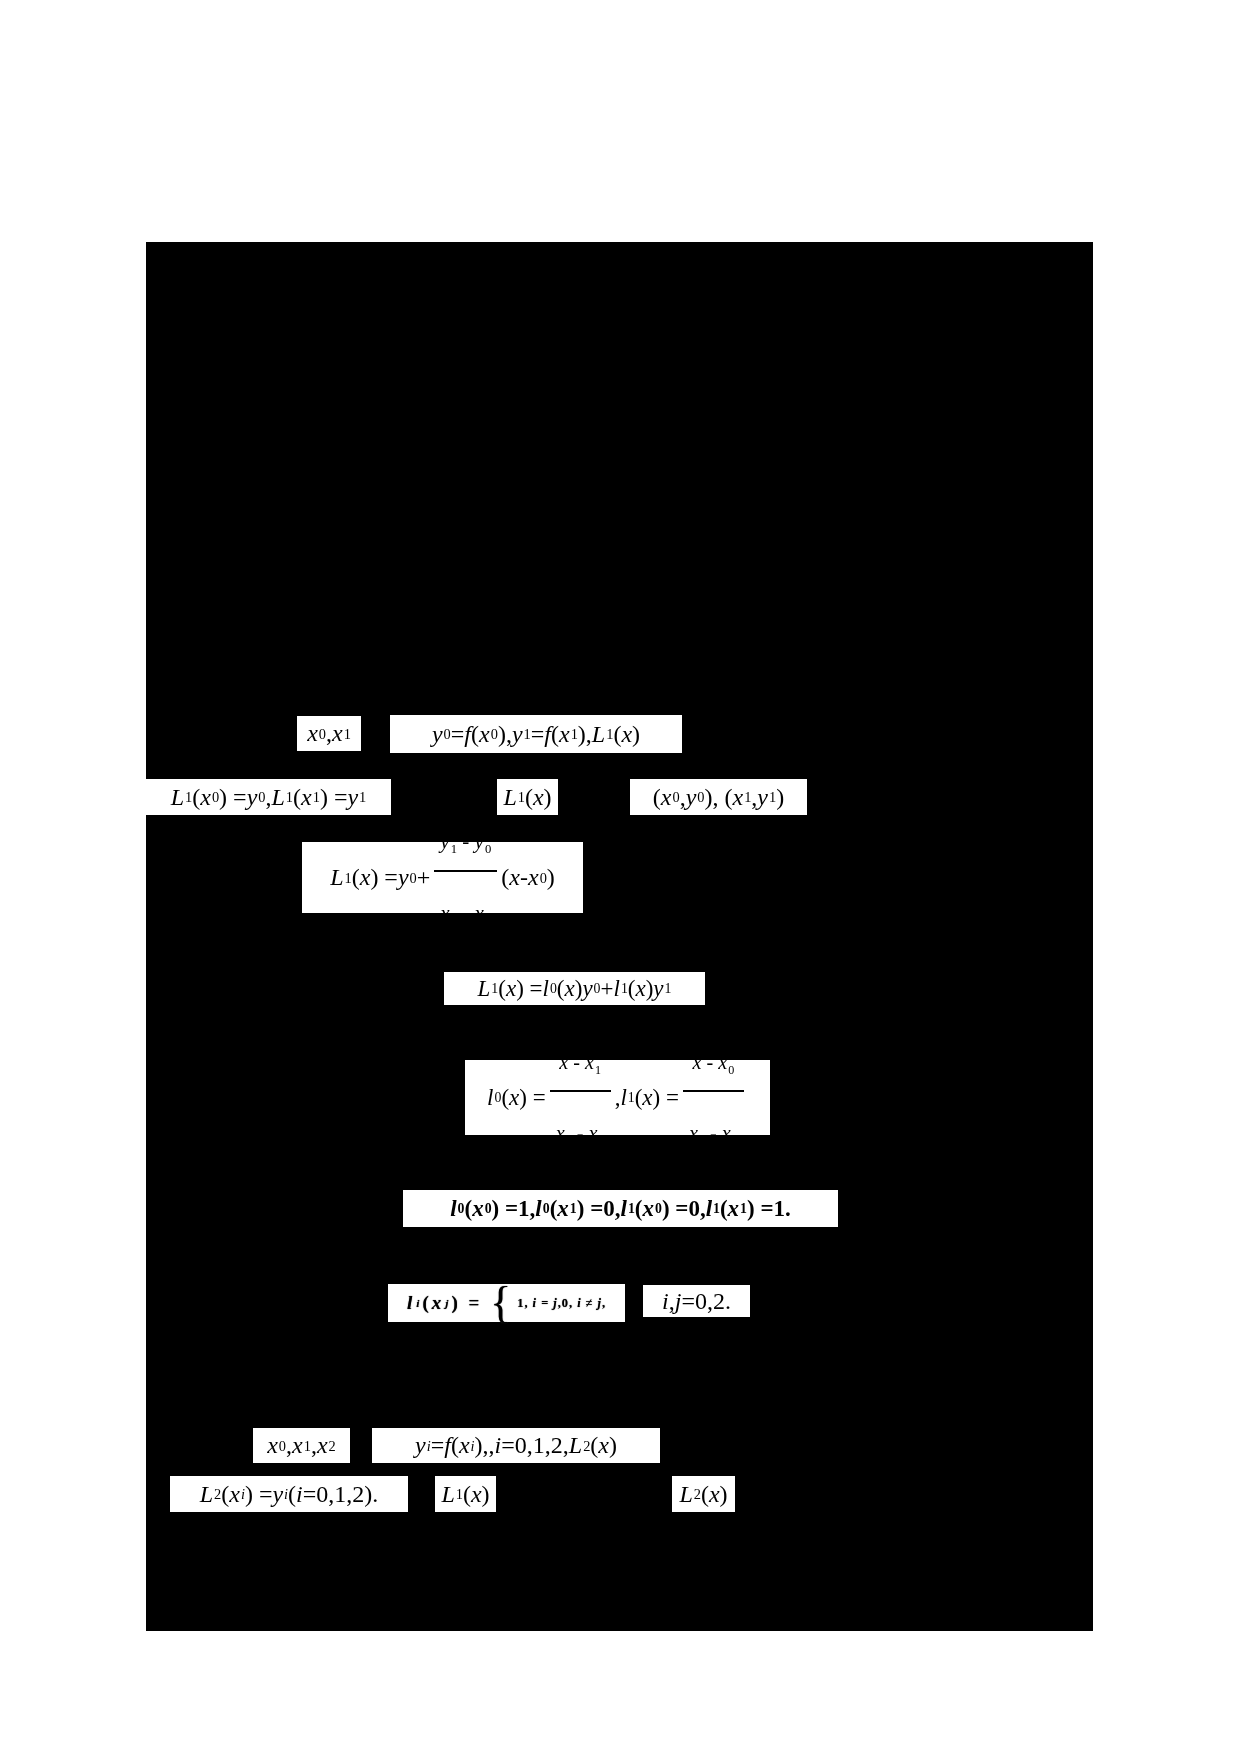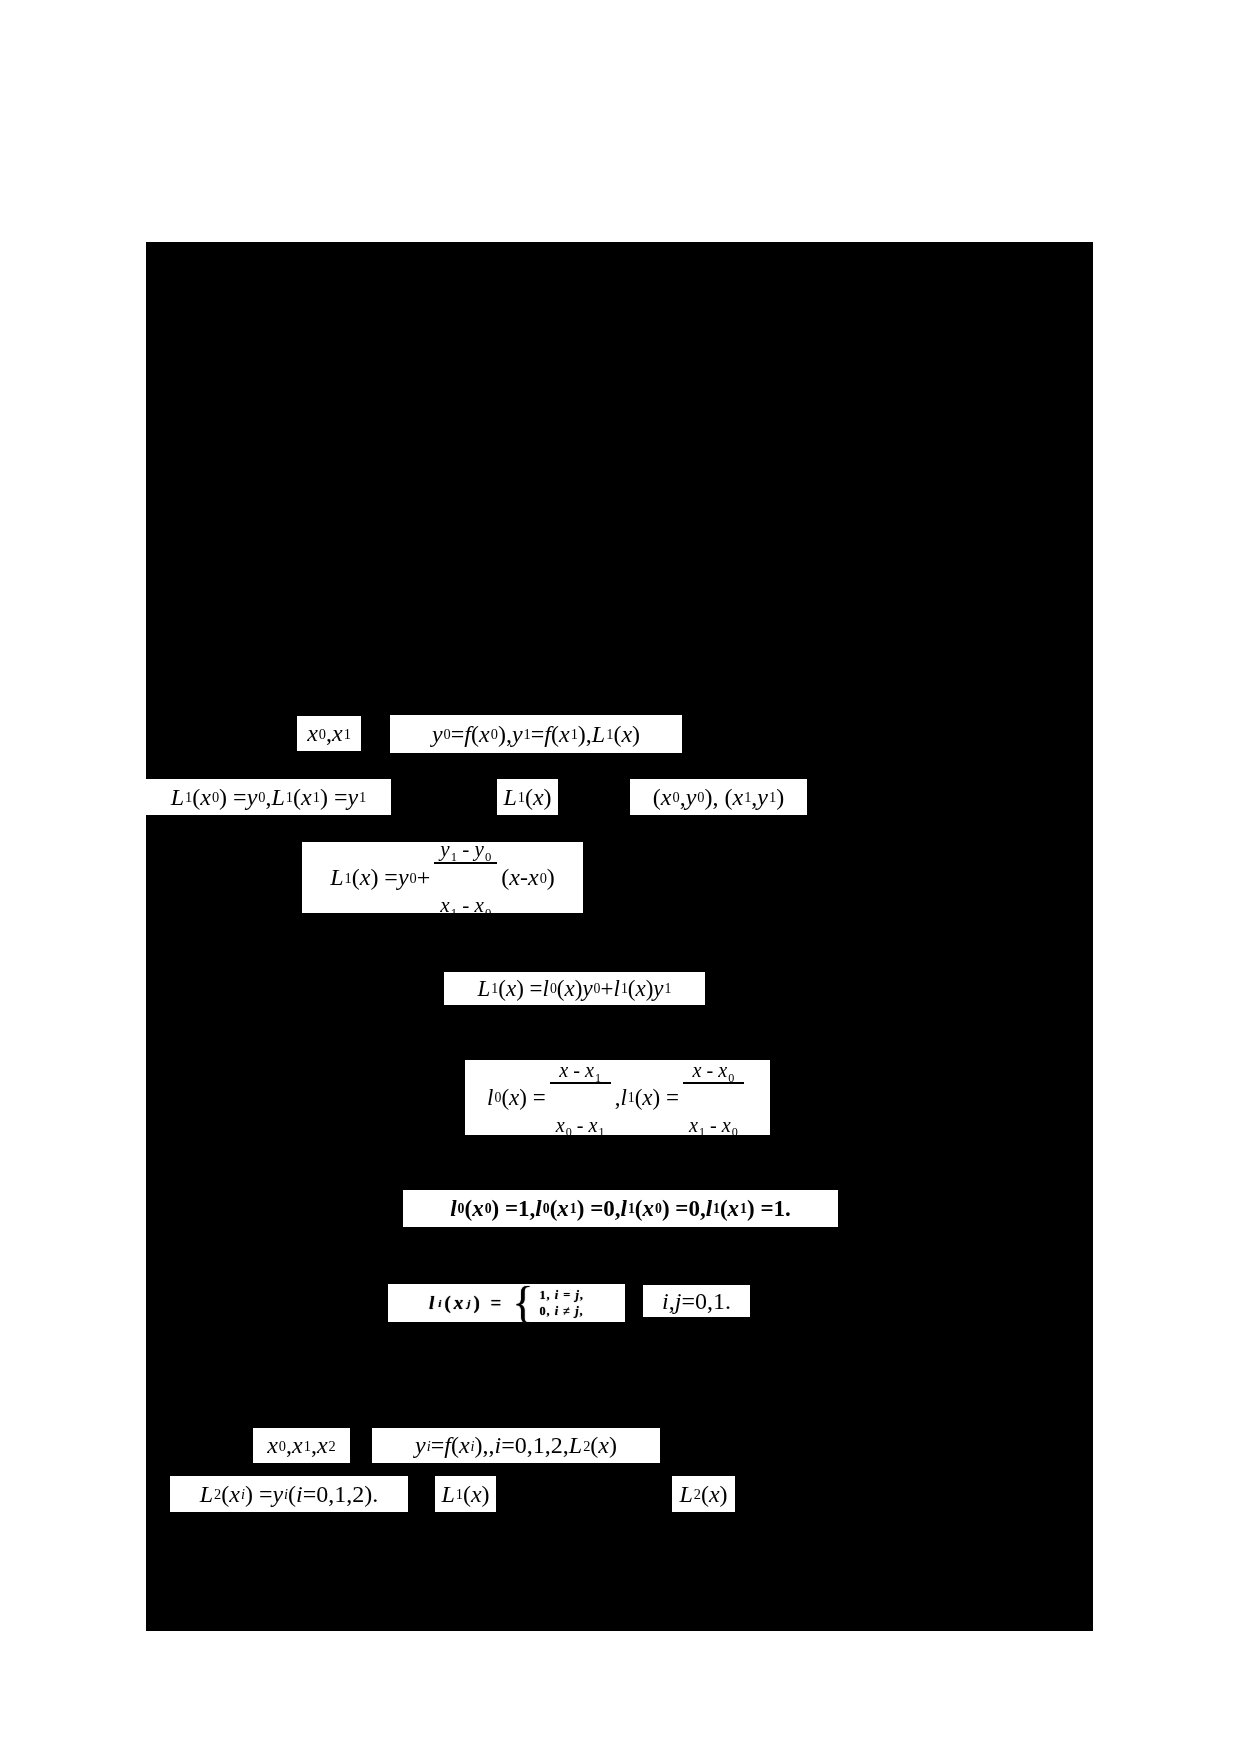--- a/index.html
+++ b/index.html
@@ -7,25 +7,25 @@
         font-family:"Liberation Serif", serif;color:#000;}
   .panel{position:absolute;left:146px;top:242px;width:947px;height:1389px;background:#000000;}
   .fbox{position:absolute;background:#ffffff;color:#000;display:flex;align-items:center;
         justify-content:center;white-space:nowrap;font-size:24px;}
   
   .mv{font-style:italic;}
   .mt{font-style:normal;}
   sub{font-size:0.6em;line-height:0;vertical-align:-0.4em;margin-left:1px;}
   .mfrac{display:inline-flex;flex-direction:column;text-align:center;vertical-align:middle;
          margin:0 4px;font-size:0.88em;}
-  .mnum{display:block;padding:0 6px 0;border-bottom:2px solid #000;line-height:1.1;}
+  .mnum{display:block;padding:0 6px 17px;border-bottom:2px solid #000;line-height:1.1;}
   .mden{display:block;padding:2px 6px 0;line-height:1.1;margin-top:28px;}
   .mcases{display:inline-flex;align-items:center;margin-left:2px;}
   .mbrace{font-size:2.3em;font-weight:400;line-height:0.9;margin:0 3px 0 6px;}
-  .mcol{display:inline-flex;flex-direction:column;font-size:0.65em;line-height:1.3;
+  .mcol{display:inline-flex;flex-direction:row;font-size:0.65em;line-height:1.3;
         letter-spacing:1px;text-align:left;}
   
   .b0 {left:151px;top:474px;width:64px;height:35px;}
   .b1 {left:244px;top:473px;width:292px;height:38px;}
   .b2 {left:0px;top:537px;width:245px;height:36px;}
   .b3 {left:351px;top:537px;width:61px;height:36px;}
   .b4 {left:484px;top:537px;width:177px;height:36px;}
   .b5 {left:156px;top:600px;width:281px;height:71px;}
   .b6 {left:298px;top:730px;width:261px;height:33px;font-size:23px;}
   .b7 {left:319px;top:818px;width:305px;height:75px;font-size:23px;}
@@ -216,21 +216,21 @@
           <span class="mcol">
             <span><span class="mt">1, </span><span class="mv">i</span><span class="mt"> = </span><span class="mv">j</span><span class="mt">,</span></span>
             <span><span class="mt">0, </span><span class="mv">i</span><span class="mt"> ≠ </span><span class="mv">j</span><span class="mt">,</span></span>
           </span>
         </span>
       </div>
     <div class="fbox b10">
         <span class="mv">i</span>
         <span class="mt">, </span>
         <span class="mv">j</span>
-        <span class="mt"> =0,1.</span>
+        <span class="mt"> =0,2.</span>
       </div>
     <div class="fbox b11">
         <span class="mv">x</span>
         <sub>0</sub>
         <span class="mt">, </span>
         <span class="mv">x</span>
         <sub>1</sub>
         <span class="mt">, </span>
         <span class="mv">x</span>
         <sub>2</sub>

